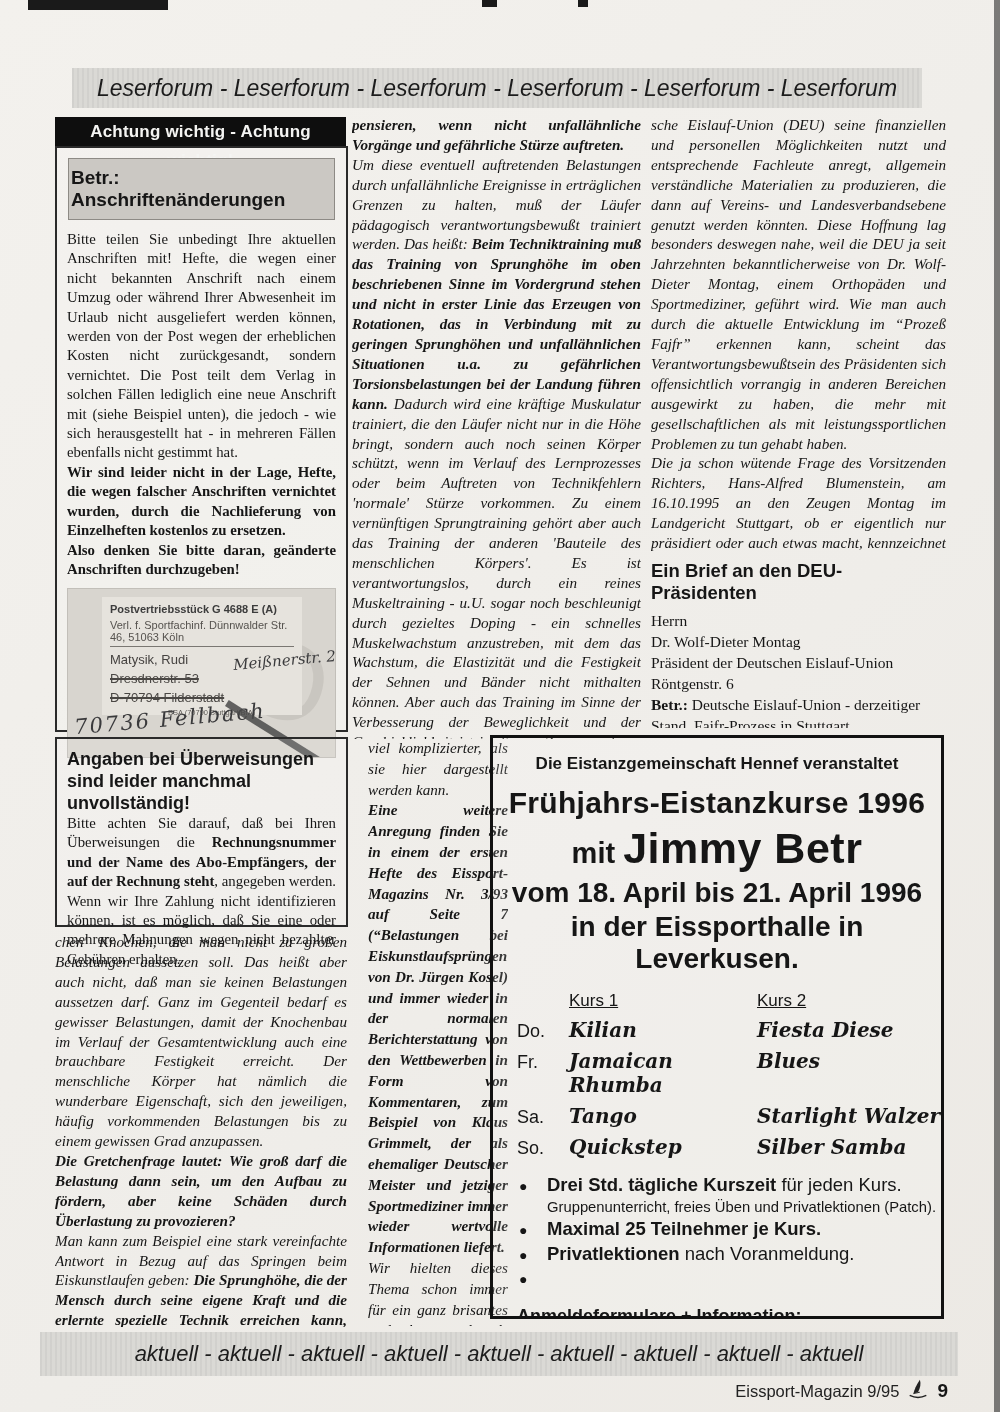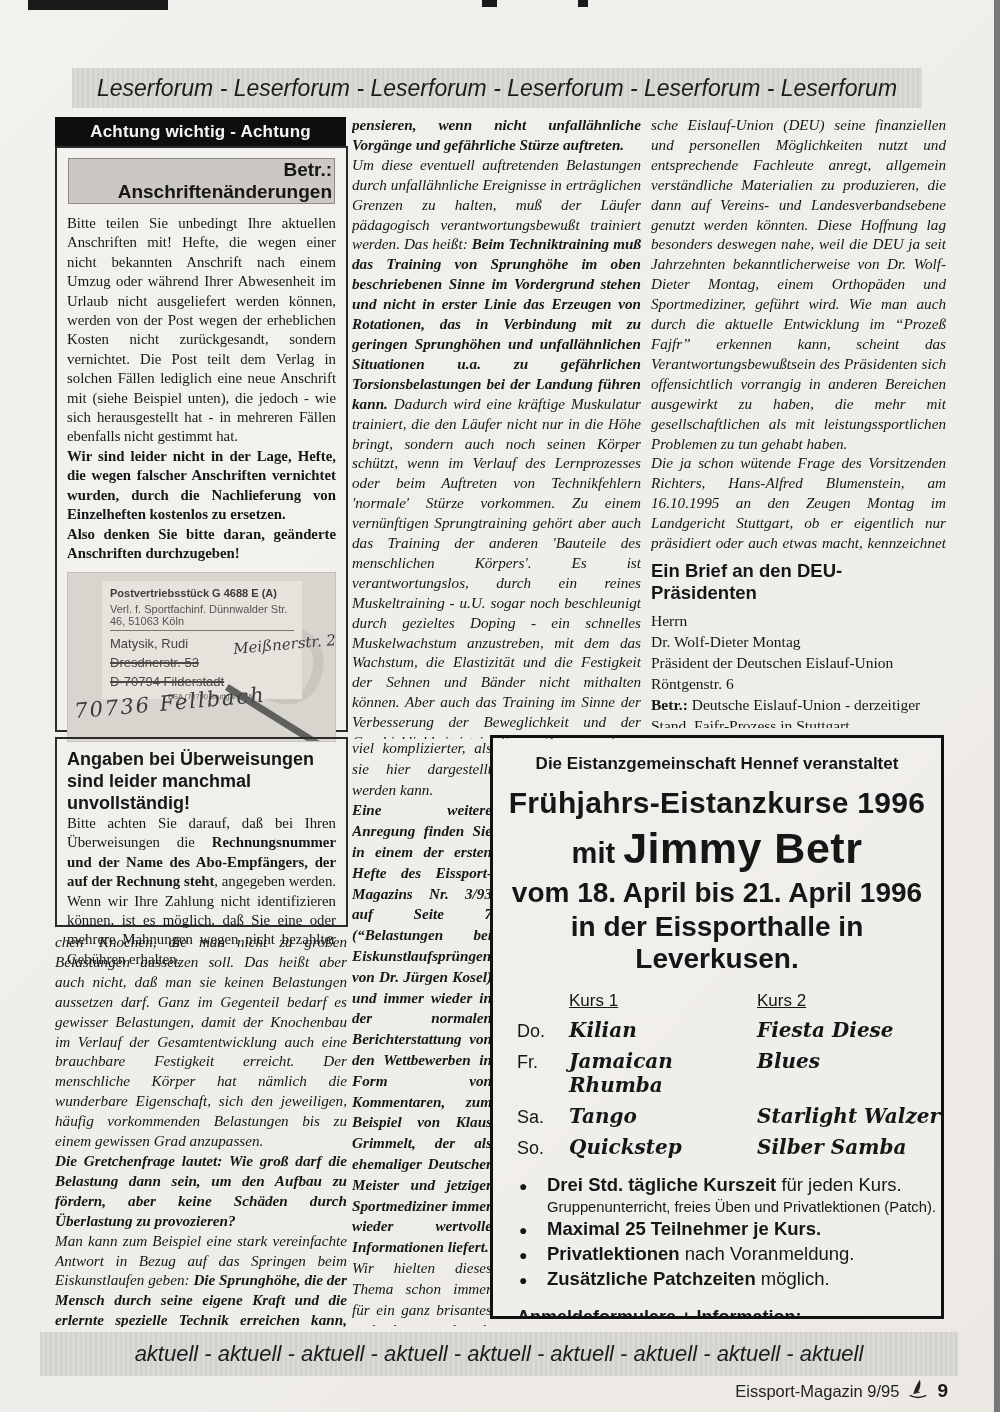--- a/index.html
+++ b/index.html
@@ -31,21 +31,21 @@
     background:#0e0e0e;color:#f4f4f2;font-family:"Liberation Sans",sans-serif;
     font-weight:bold;font-size:17px;line-height:29px;text-align:center;letter-spacing:.2px;
   }
   .outer-box{
     position:absolute;left:55px;top:146px;width:269px;height:566px;
     border:2px solid #2a2a2a;padding:8px 10px;background:rgba(255,255,255,.12);
   }
   .subject-box{
     background:#cbc8c3;border:1px solid #8d8a85;
     font-family:"Liberation Sans",sans-serif;font-weight:bold;font-size:19px;
-    text-align:right;padding:0 2px;margin:2px 1px 10px 1px;
+    text-align:left;padding:8px 2px;margin:2px 1px 10px 1px;
   }
   .bodytext{font-size:14.8px;line-height:19.4px;}
   .boldpara{font-weight:bold;font-size:14.8px;line-height:19.4px;}
 
   
   .label-scan{
     position:relative;margin-top:9px;height:168px;background:#d8d5cf;
     overflow:hidden;border:1px solid #c2bfb9;
   }
   .label-inner{
@@ -157,21 +157,21 @@
     <p class="artic just b">Die Gretchenfrage lautet: Wie groß darf die Belastung dann sein, um den Aufbau zu fördern, aber keine Schäden durch Überlastung zu provozieren?</p>
     <p class="artic just"><span>Man kann zum Beispiel eine stark vereinfachte Antwort in Bezug auf das Springen beim Eiskunstlaufen geben: </span><span class="b">Die Sprunghöhe, die der Mensch durch seine eigene Kraft und die erlernte spezielle Technik erreichen kann, kann er auch bei der Landung wieder kom-</span></p>
   </div>
 
   <div class="col" style="left:352px;top:115px;width:289px;height:624px;">
     <p class="artic just b">pensieren, wenn nicht unfallähnliche Vorgänge und gefährliche Stürze auftreten.</p>
     <p class="artic just"><span>Um diese eventuell auftretenden Belastungen durch unfallähnliche Ereignisse in erträglichen Grenzen zu halten, muß der Läufer pädagogisch verantwortungsbewußt trainiert werden. Das heißt: </span><span class="b">Beim Techniktraining muß das Training von Sprunghöhe im oben beschriebenen Sinne im Vordergrund stehen und nicht in erster Linie das Erzeugen von Rotationen, das in Verbindung mit zu geringen Sprunghöhen und unfallähnlichen Situationen u.a. zu gefährlichen Torsionsbelastungen bei der Landung führen kann. </span><span>Dadurch wird eine kräftige Muskulatur trainiert, die den Läufer nicht nur in die Höhe bringt, sondern auch noch seinen Körper schützt, wenn im Verlauf des Lernprozesses oder beim Auftreten von Technikfehlern 'normale' Stürze vorkommen. Zu einem vernünftigen Sprungtraining gehört aber auch das Training der anderen 'Bauteile des menschlichen Körpers'. Es ist verantwortungslos, durch ein reines Muskeltraining - u.U. sogar noch beschleunigt durch gezieltes Doping - ein schnelles Muskelwachstum anzustreben, mit dem das Wachstum, die Elastizität und die Festigkeit der Sehnen und Bänder nicht mithalten können. Aber auch das Training im Sinne der Verbesserung der Beweglichkeit und der Geschicklichkeit ist in diesem Zusammenhang von großer Bedeutung.</span></p>
 
   </div>
 
-  <div class="col" style="left:352px;top:738px;width:140px;height:588px;">
+  <div class="col" style="left:368px;top:738px;width:140px;height:588px;">
     <p class="artic just" style="line-height:20.8px;">viel komplizierter, als sie hier dargestellt werden kann.</p>
     <p class="artic just b" style="line-height:20.8px;">Eine weitere Anregung finden Sie in einem der ersten Hefte des Eissport-Magazins Nr. 3/93 auf Seite 7 (“Belastungen bei Eiskunstlaufsprüngen” von Dr. Jürgen Kosel) und immer wieder in der normalen Berichterstattung von den Wettbewerben in Form von Kommentaren, zum Beispiel von Klaus Grimmelt, der als ehemaliger Deutscher Meister und jetziger Sportmediziner immer wieder wertvolle Informationen liefert.</p>
     <p class="artic just" style="line-height:20.8px;">Wir hielten dieses Thema schon immer für ein ganz brisantes und hatten damals gehofft, daß unser Fachverband Deut-</p>
   </div>
 
   <div class="col" style="left:651px;top:115px;width:295px;height:440px;">
     <p class="artic just">sche Eislauf-Union (DEU) seine finanziellen und personellen Möglichkeiten nutzt und entsprechende Fachleute anregt, allgemein verständliche Materialien zu produzieren, die dann auf Vereins- und Landesverbandsebene genutzt werden könnten. Diese Hoffnung lag besonders deswegen nahe, weil die DEU ja seit Jahrzehnten bekanntlicherweise von Dr. Wolf-Dieter Montag, einem Orthopäden und Sportmediziner, geführt wird. Wie man auch durch die aktuelle Entwicklung im “Prozeß Fajfr” erkennen kann, scheint das Verantwortungsbewußtsein des Präsidenten sich offensichtlich vorrangig in anderen Bereichen ausgewirkt zu haben, die mehr mit gesellschaftlichen als mit leistungssportlichen Problemen zu tun gehabt haben.</p>
     <p class="artic just">Die ja schon wütende Frage des Vorsitzenden Richters, Hans-Alfred Blumenstein, am 16.10.1995 an den Zeugen Montag im Landgericht Stuttgart, ob er eigentlich nur präsidiert oder auch etwas macht, kennzeichnet die Situation leider allzu deutlich.</p>
 
   </div>
@@ -223,21 +223,20 @@
       <div class="bullet-row">
         <span class="bullet-dot">●</span>
         <span class="b">Maximal 25 Teilnehmer je Kurs.</span>
       </div>
       <div class="bullet-row">
         <span class="bullet-dot">●</span>
         <span><span class="b">Privatlektionen</span><span> nach Voranmeldung.</span></span>
       </div>
       <div class="bullet-row">
         <span class="bullet-dot">●</span>
-        <span><span class="b">Zusätzliche Patchzeiten</span><span> möglich.</span></span>
       </div>
     </div>
 
     <div class="contact">
       <div class="b u">Anmeldeformulare + Information:</div>
 
     </div>
   </div>
 
   <div class="band" style="left:40px;top:1332px;width:918px;height:44px;">

